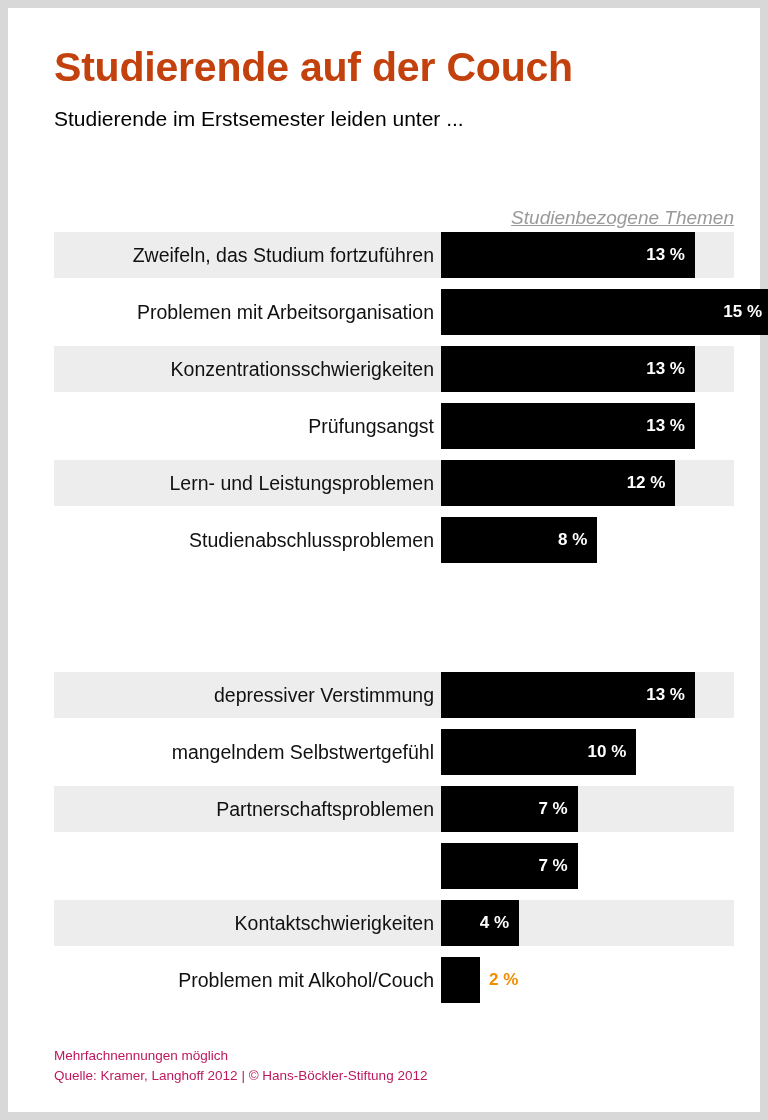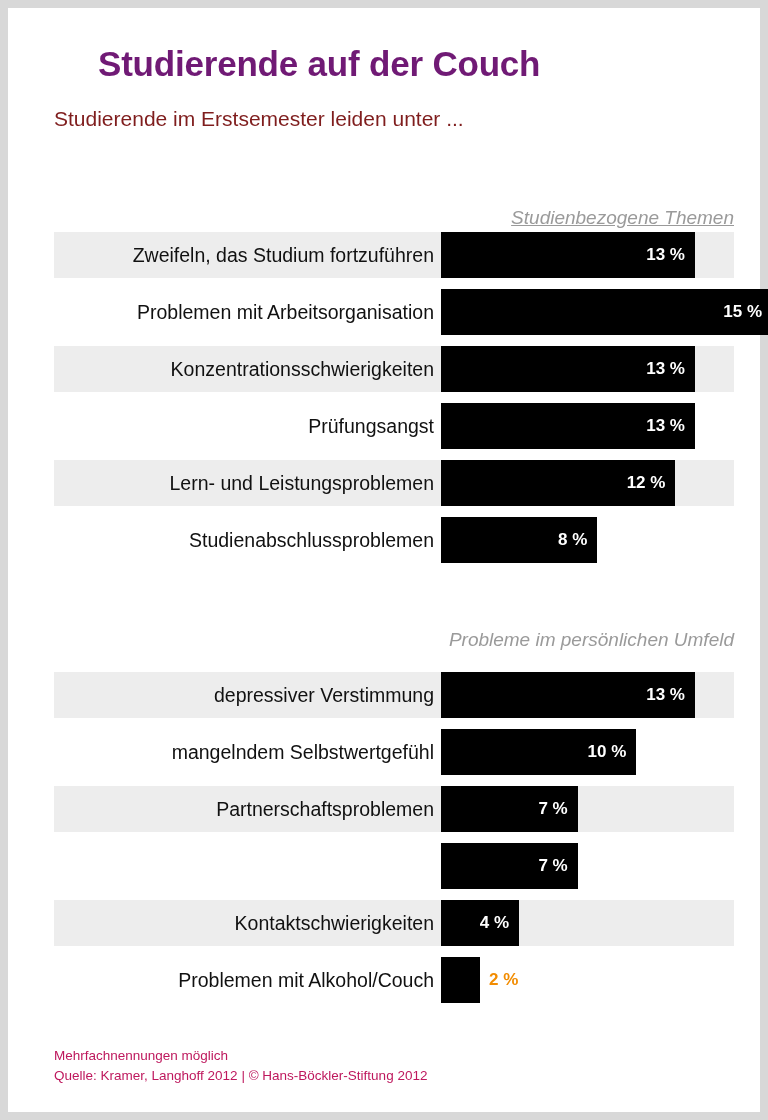--- a/index.html
+++ b/index.html
@@ -26,33 +26,32 @@
     position: absolute;
     left: 38px;
     top: 0;
     width: 688px;
     height: 100%;
   }
   .title {
     position: absolute;
     left: 8px;
     top: 36px;
-    font-size: 35px;
+    font-size: 41px;
     font-weight: bold;
-    color: #701a75;
+    color: #c2410c;
     letter-spacing: -0.2px;
     white-space: nowrap;
-    margin-left: 44px;
   }
   .subtitle {
     position: absolute;
     left: 8px;
     top: 99px;
     font-size: 21px;
-    color: #7f1d1d;
+    color: #000000;
     white-space: nowrap;
   }
   .group-label {
     position: absolute;
     right: 0;
     font-size: 19px;
     font-style: italic;
     color: #9a9a9a;
     white-space: nowrap;
   }
@@ -177,21 +176,20 @@
         </div>
         <div class="row plain">
           <div class="stripe"></div>
           <div class="label">Studienabschlussproblemen</div>
           <div class="bar" style="width: 156.267px;">
             <span class="value">8 %</span>
           </div>
         </div>
       </div>
 
-    <div class="group-label group2-label">Probleme im persönlichen Umfeld</div>
     <div class="rows group2-rows">
         <div class="row">
           <div class="stripe"></div>
           <div class="label">depressiver Verstimmung</div>
           <div class="bar" style="width: 253.933px;">
             <span class="value">13 %</span>
           </div>
         </div>
         <div class="row plain">
           <div class="stripe"></div>

